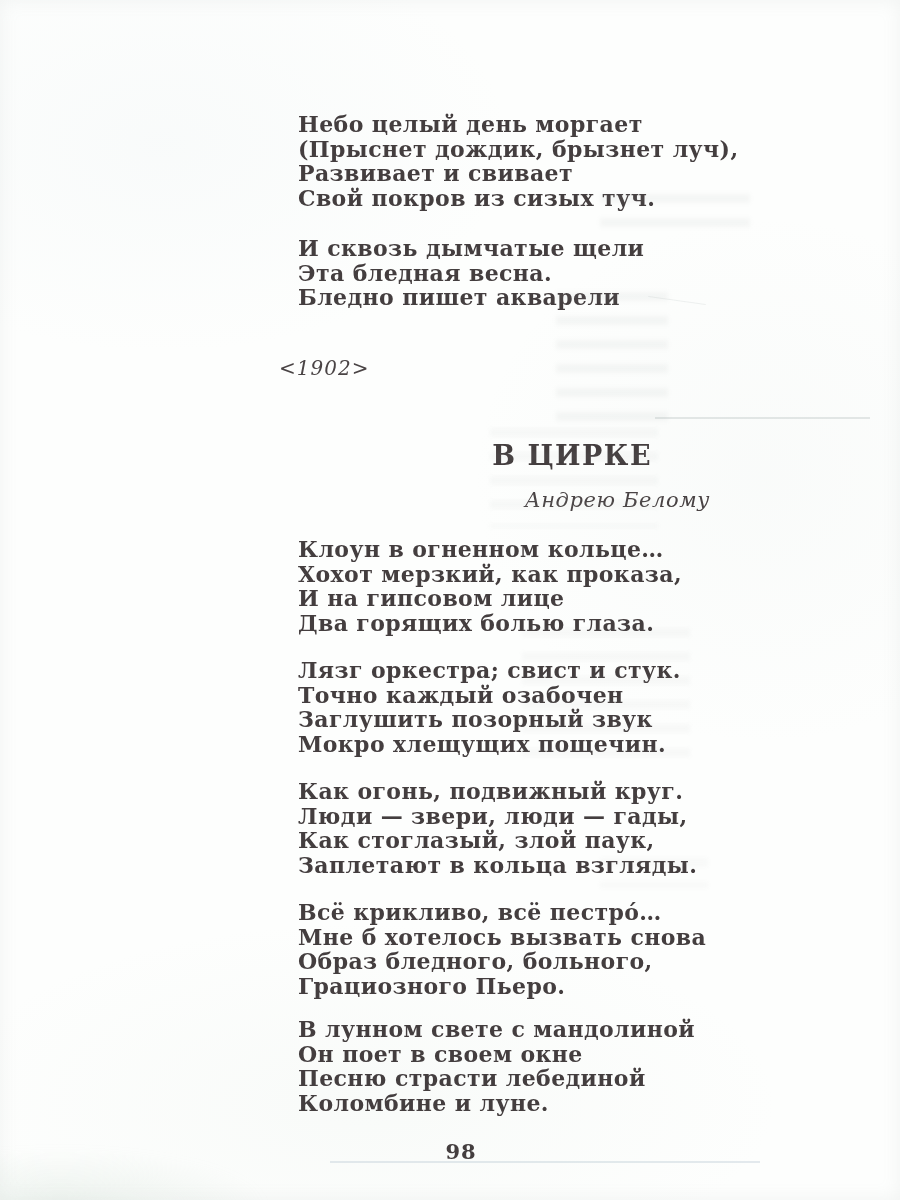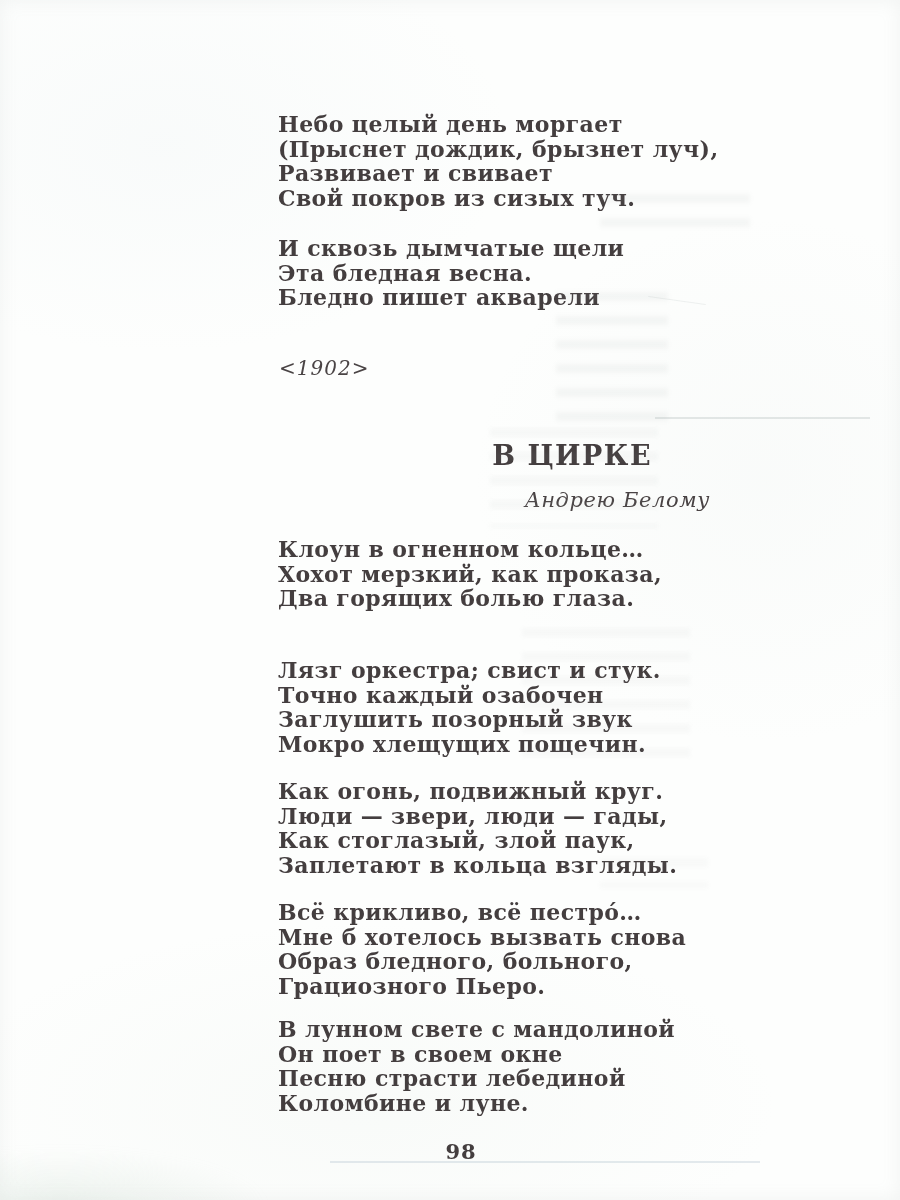--- a/index.html
+++ b/index.html
@@ -16,20 +16,21 @@
     overflow:hidden;
     box-shadow: inset 0 0 18px rgba(160,165,168,0.12);
   }
   .stanza{position:absolute;left:278px;}
   .line{
     font-size:22px;
     line-height:24.5px;
     font-weight:bold;
     letter-spacing:0.4px;
     white-space:nowrap;
+    margin-left:20px;
   }
   .date{
     position:absolute;left:279px;top:356px;
     font-style:italic;font-weight:normal;
     font-size:20px;letter-spacing:1px;color:#4a4445;
   }
   .title{
     position:absolute;left:278px;top:440px;width:374px;
     text-align:right;font-weight:bold;font-size:27px;
     letter-spacing:1.5px;white-space:nowrap;
@@ -85,20 +86,21 @@
   </div>
 
   <div class="date">&lt;1902&gt;</div>
 
   <div class="title">В ЦИРКЕ</div>
   <div class="dedication">Андрею Белому</div>
 
   <div class="stanza" style="top:537px">
     <div class="line">Клоун в огненном кольце…</div>
     <div class="line">Хохот мерзкий, как проказа,</div>
+    <div class="line">И на гипсовом лице</div>
     <div class="line">Два горящих болью глаза.</div>
   </div>
 
   <div class="stanza" style="top:658px">
     <div class="line">Лязг оркестра; свист и стук.</div>
     <div class="line">Точно каждый озабочен</div>
     <div class="line">Заглушить позорный звук</div>
     <div class="line">Мокро хлещущих пощечин.</div>
   </div>
 

